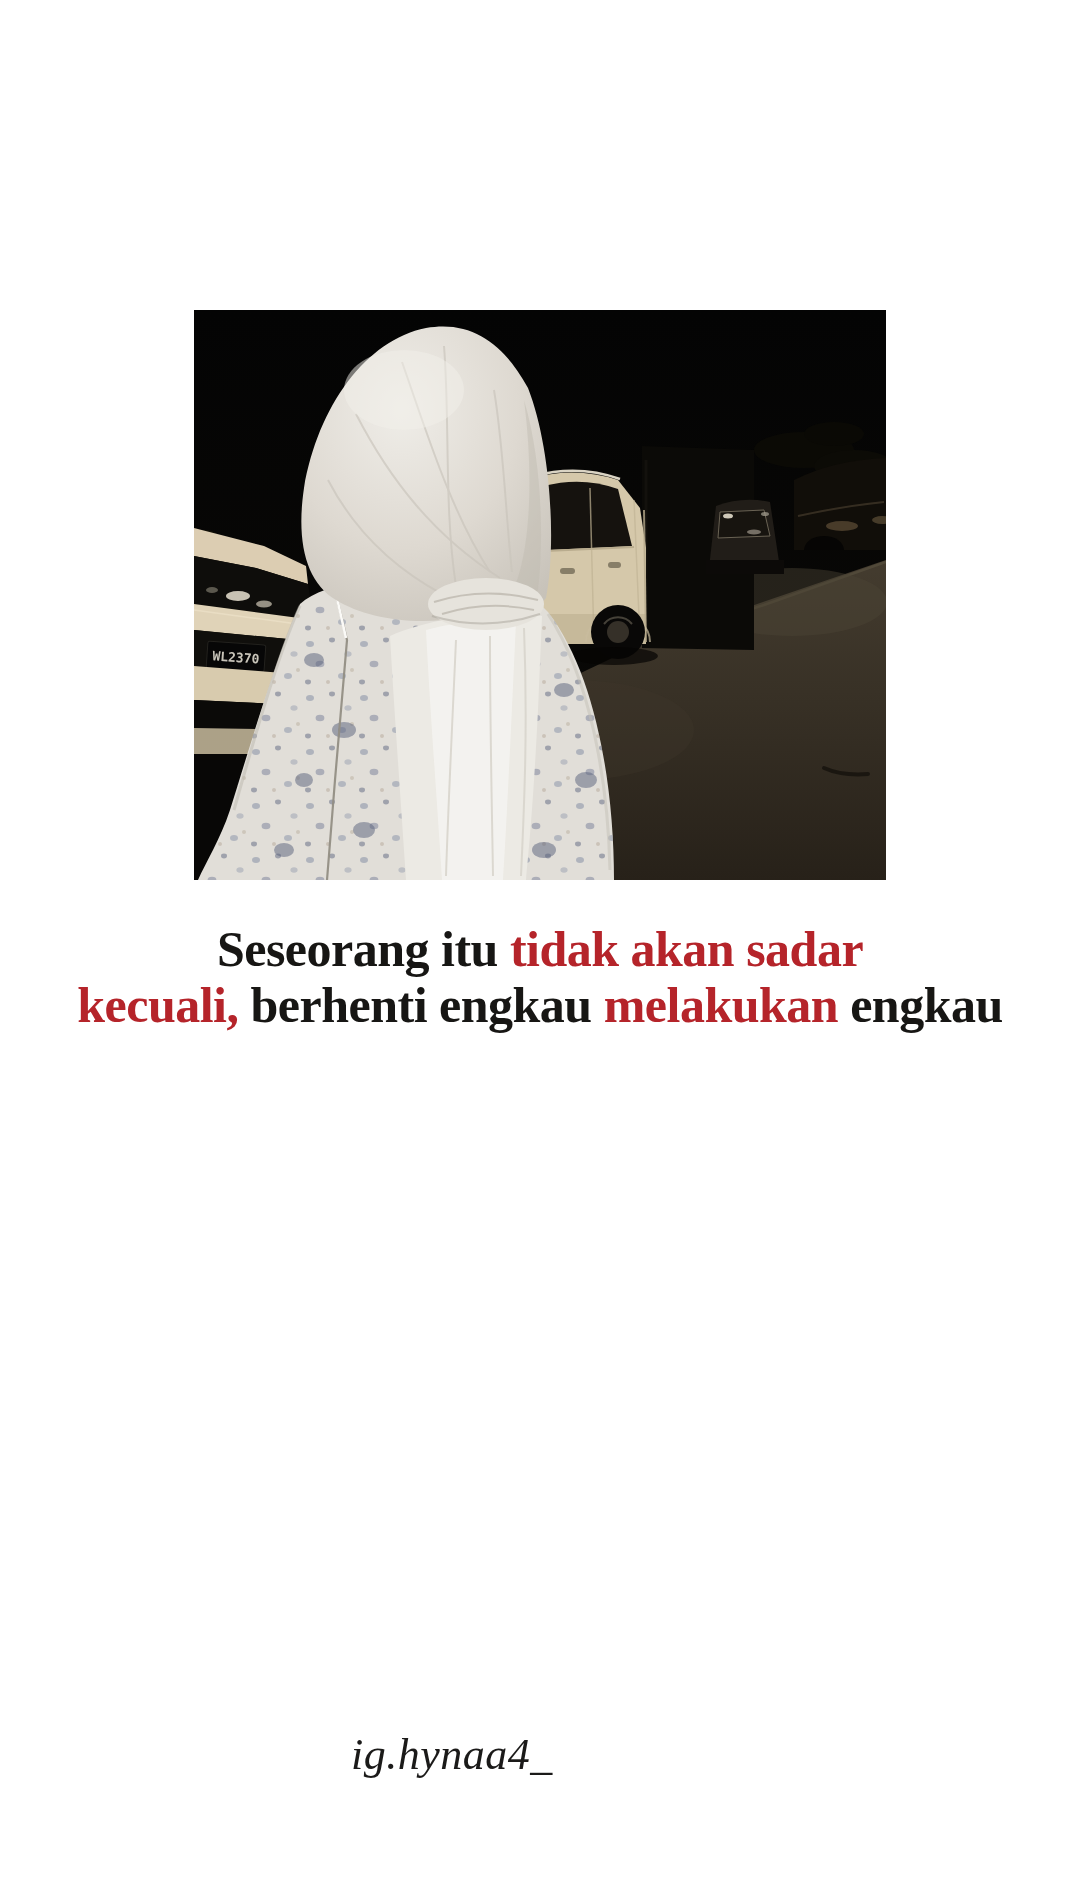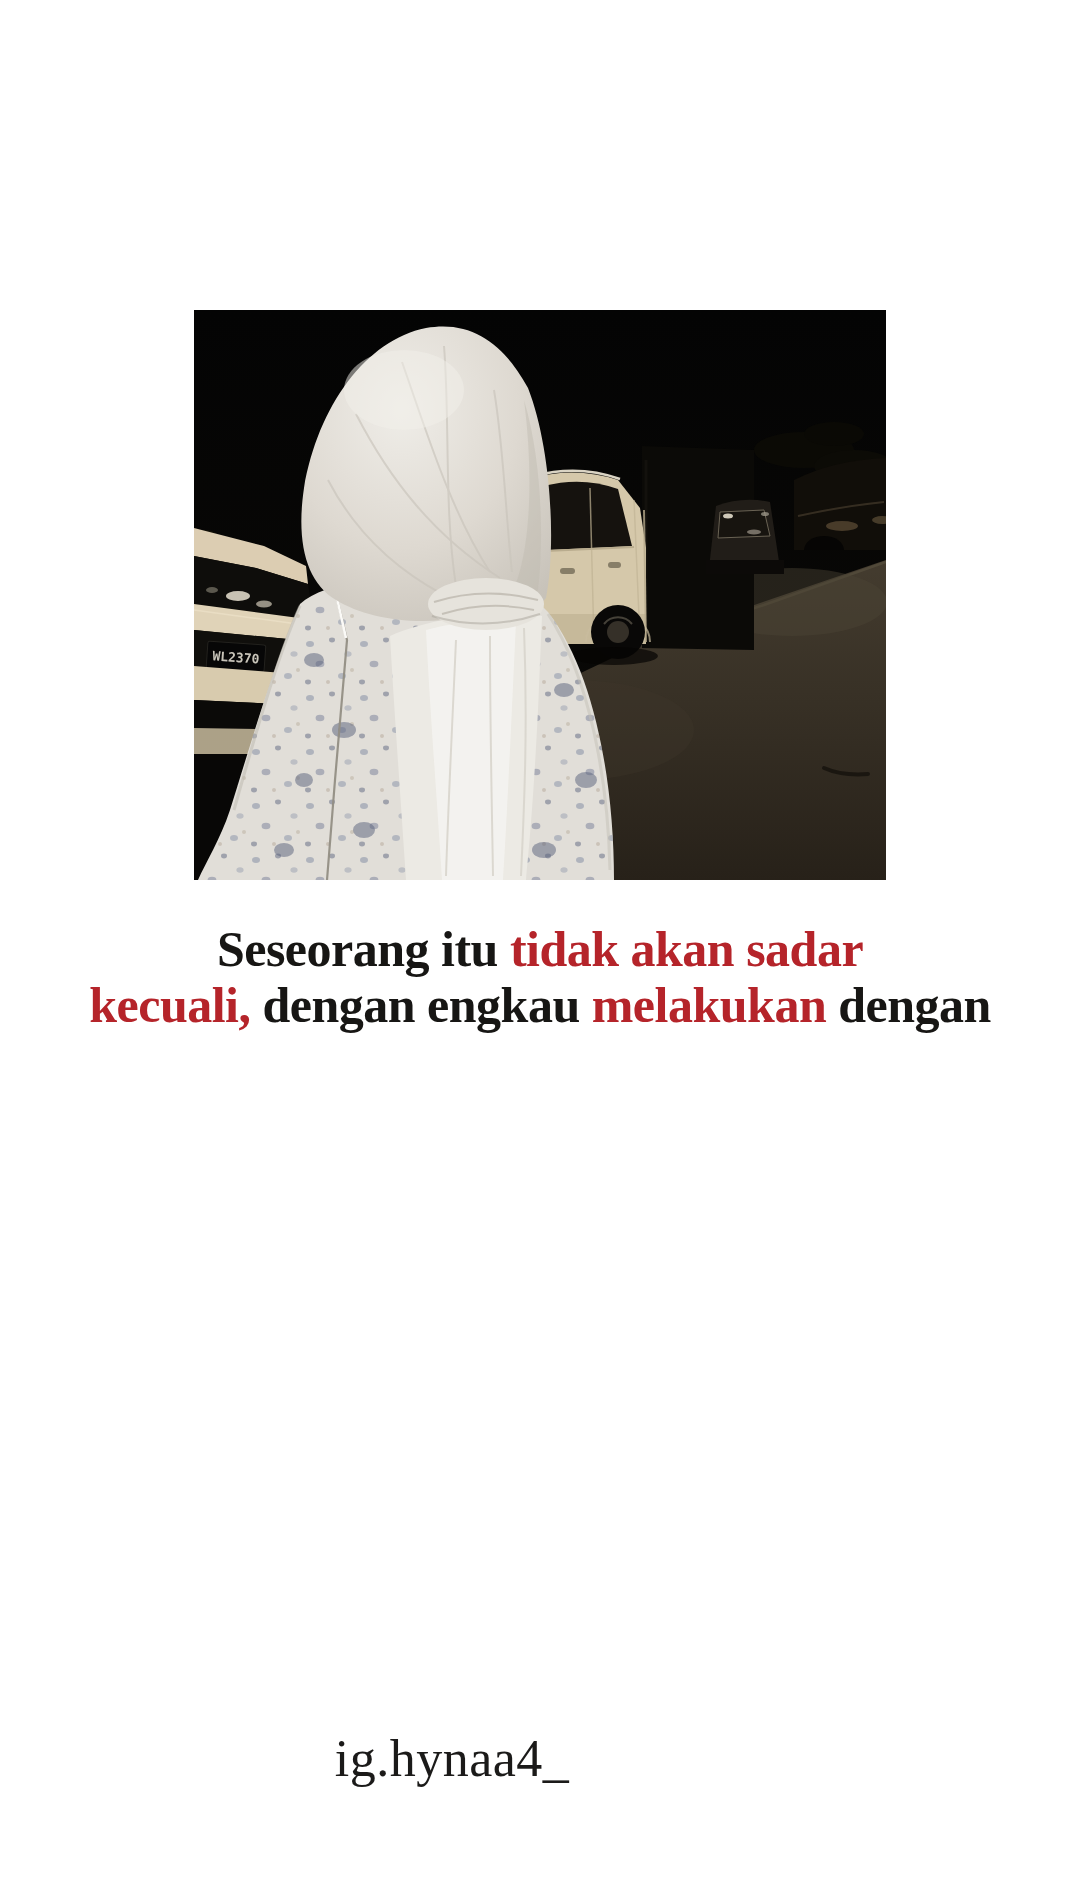--- a/index.html
+++ b/index.html
@@ -16,22 +16,23 @@
   .photo-frame svg{ display:block; width:692px; height:570px; filter:blur(.5px); }
   .quote{
     position:absolute; left:0; top:921px; width:1080px;
     text-align:center; color:var(--ink);
     font-size:50px; font-weight:700; letter-spacing:-0.5px;
   }
   .quote .line{ height:56px; line-height:56px; white-space:nowrap; }
   .quote .red{ color:var(--accent); }
   .handle{
     position:absolute; left:0; top:1729px; width:904px;
-    text-align:center; color:#1b1a19; font-size:52px; font-weight:400;
+    text-align:center; color:#1b1a19; font-size:44px; font-weight:400;
     letter-spacing:0.5px;
+    font-style:italic;
   }
 </style>
 </head>
 <body>
 
 <div class="canvas">
 
   <div class="photo-frame">
     <svg viewBox="0 0 692 570" xmlns="http://www.w3.org/2000/svg">
       <defs>
@@ -183,18 +184,18 @@
           <path d="M240,292 Q290,276 344,290"></path>
           <path d="M248,304 Q294,290 340,300"></path>
         </g>
         <path d="M238,306 Q292,322 346,304" fill="none" stroke="#a8a399" stroke-width="2" opacity="0.5"></path>
       </g>
     </svg>
   </div>
 
   <div class="quote">
     <div class="line"><span>Seseorang itu </span><span class="red">tidak akan sadar</span></div>
-    <div class="line"><span class="red">kecuali,</span><span> dengan engkau </span><span class="red">melakukan</span><span> dengan</span></div>
+    <div class="line"><span class="red">kecuali,</span><span> berhenti engkau </span><span class="red">melakukan</span><span> engkau</span></div>
   </div>
 
   <div class="handle">ig.hynaa4_</div>
 
 </div>
 
 </body></html>

